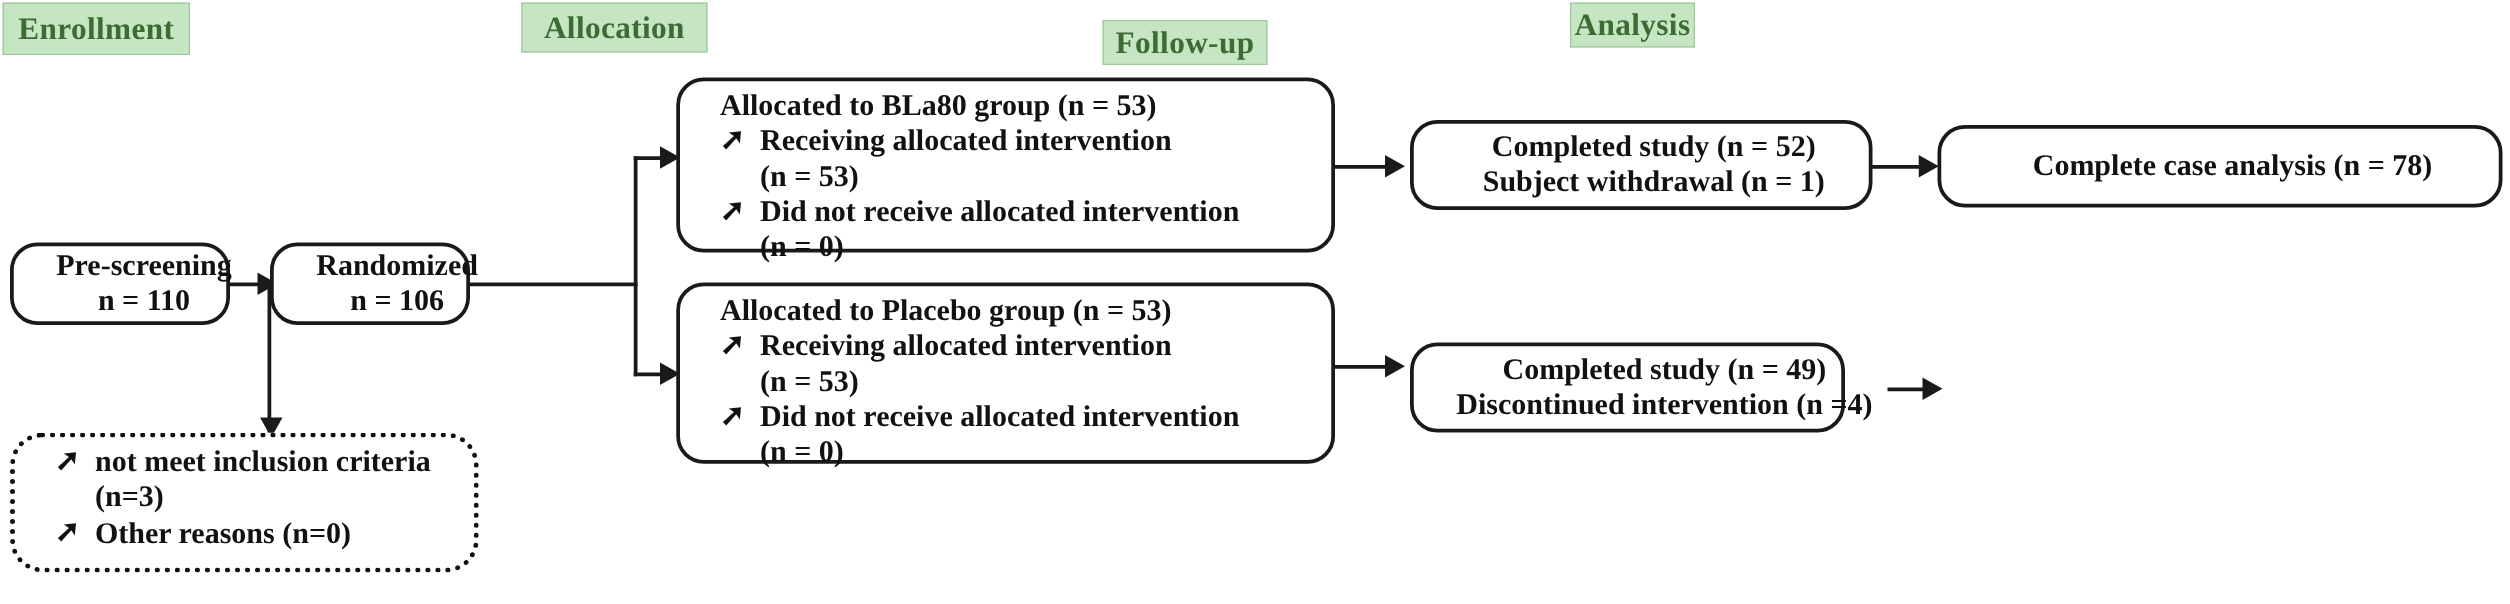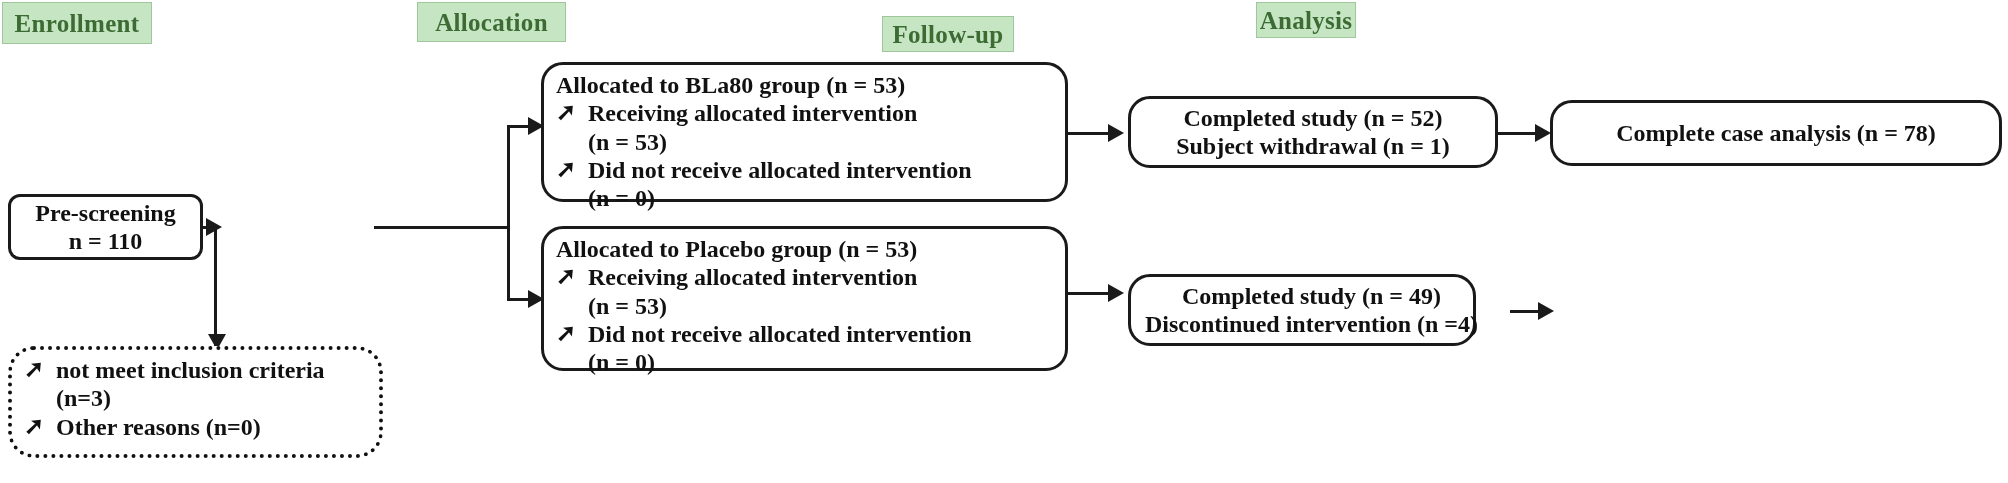--- a/index.html
+++ b/index.html
@@ -42,20 +42,21 @@
     font-weight: bold;
     font-size: 24px;
     line-height: 1.18;
   }
   .box.dotted {
     border: 4px dotted #111111;
     border-radius: 26px;
   }
   .box .pad {
     padding: 8px 14px;
+    margin-left: 20px;
   }
   .box.center .pad {
     text-align: center;
   }
   .box.vcenter {
     display: flex;
     align-items: center;
   }
   .box.vcenter .pad {
     width: 100%;
@@ -144,27 +145,33 @@
 
   <div class="h" style="left:1068px; top:292px; width:48px;"></div>
   <div class="arrow right" style="left:1108px; top:284px;"></div>
 
   <div class="h" style="left:1497px; top:132px; width:48px;"></div>
   <div class="arrow right" style="left:1535px; top:124px;"></div>
 
   <div class="h" style="left:1510px; top:310px; width:38px;"></div>
   <div class="arrow right" style="left:1538px; top:302px;"></div>
 
-  <div class="box center vcenter" style="left:8px; top:194px; width:195px; height:66px;border-radius:12px;">
+  <div class="box center vcenter" style="left:8px; top:194px; width:176px; height:66px;">
     <div class="pad">
       <div class="line">Pre-screening</div>
       <div class="line">n = 110</div>
     </div>
   </div>
 
+  <div class="box center vcenter" style="left:216px; top:194px; width:160px; height:66px;">
+    <div class="pad">
+      <div class="line">Randomized</div>
+      <div class="line">n = 106</div>
+    </div>
+  </div>
 
   <div class="box dotted" style="left:8px; top:346px; width:375px; height:112px;">
     <div class="pad" style="padding:6px 12px;">
       <div class="bul">
         <span class="mark">➚</span>
         <span class="txt">not meet inclusion criteria (n=3)</span>
       </div>
       <div class="bul">
         <span class="mark">➚</span>
         <span class="txt">Other reasons (n=0)</span>

